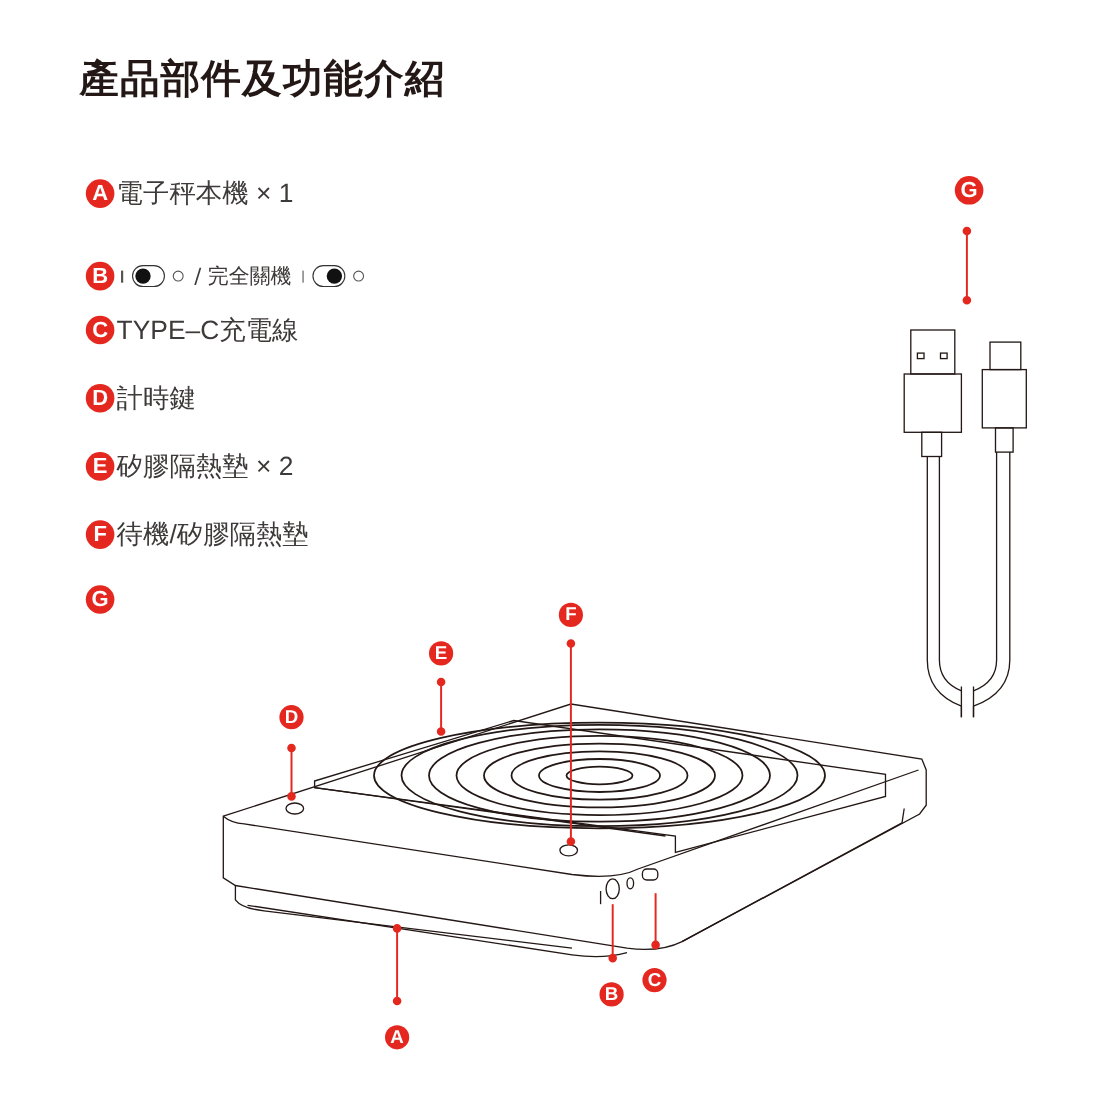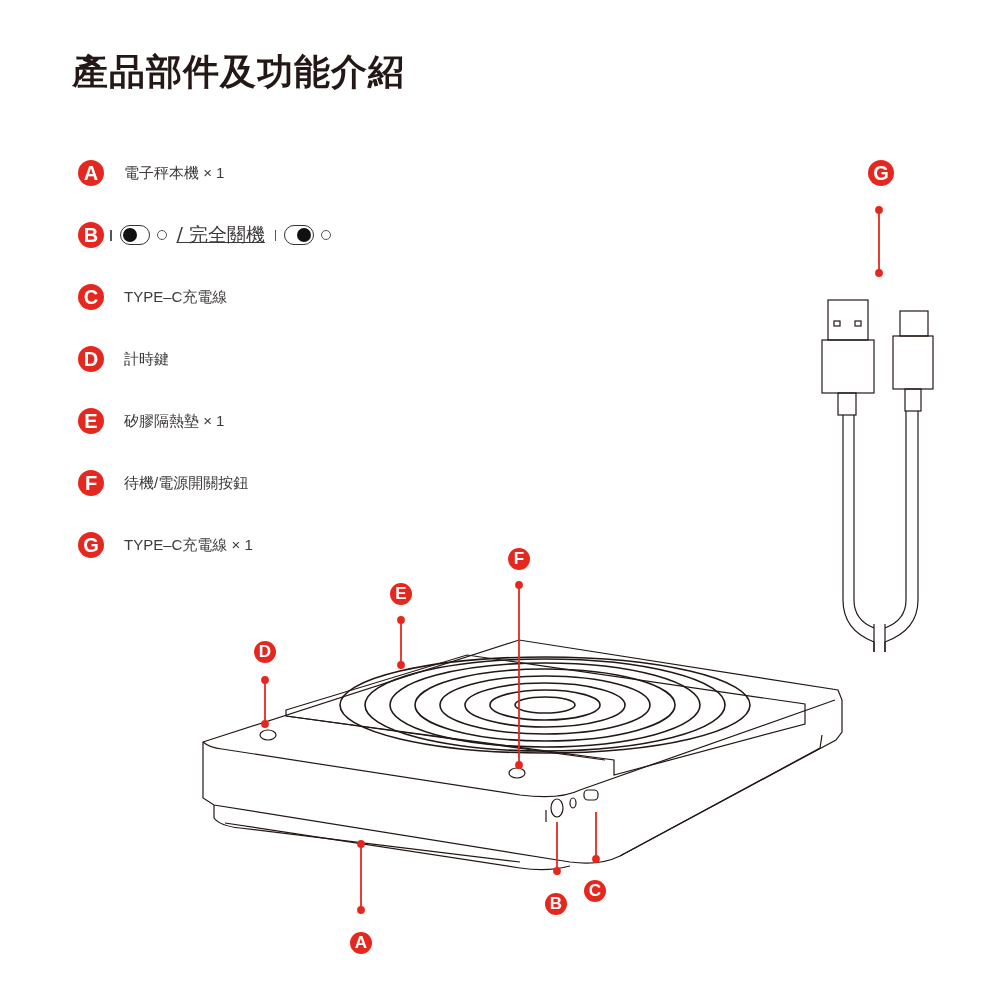--- a/index.html
+++ b/index.html
@@ -1,29 +1,29 @@
 <!DOCTYPE html>
 <html><head>
 <meta charset="utf-8">
 <style>
   html,body{margin:0;padding:0;background:#ffffff;}
   body{width:1000px;height:1000px;position:relative;overflow:hidden;font-family:"DejaVu Sans","Liberation Sans",sans-serif;}
   .title{position:absolute;left:72px;top:48px;font-size:36px;font-weight:bold;color:#231815;letter-spacing:1px;margin:0;}
   .legend{position:absolute;left:78px;top:160px;}
   .row{position:absolute;left:0;display:flex;align-items:center;white-space:nowrap;}
   .badge{width:26px;height:26px;border-radius:50%;background:#e5281f;color:#fff;font-weight:bold;font-family:"Liberation Sans",sans-serif;font-size:20px;display:flex;align-items:center;justify-content:center;flex:0 0 auto;}
-  .rtext{margin-left:20px;font-size:15px;color:#3e3a39;font-family:"Liberation Sans","DejaVu Sans",sans-serif;}
+  .rtext{margin-left:2px;font-size:24px;color:#3e3a39;font-family:"Liberation Sans","DejaVu Sans",sans-serif;}
   .sw{display:inline-flex;align-items:center;margin:0 6px;}
   .bar{display:inline-block;width:1.5px;height:11px;background:#555;margin-right:8px;}
   .pill{display:inline-block;width:30px;height:20px;border:1.5px solid #333;border-radius:11px;position:relative;box-sizing:border-box;}
   .knob{position:absolute;top:1.5px;width:14px;height:14px;border-radius:50%;background:#111;}
   .k-left{left:2px;}
   .k-right{right:2px;}
   .ring{display:inline-block;width:10px;height:10px;border:1.3px solid #555;border-radius:50%;margin-left:7px;box-sizing:border-box;}
-  .slash{margin:0 4px;font-size:19px;color:#3e3a39;text-decoration:underline;}
+  .slash{margin:16px 4px;font-size:19px;color:#3e3a39;}
   .cb{position:absolute;width:22px;height:22px;border-radius:50%;background:#e5281f;color:#fff;font-weight:bold;font-size:17px;font-family:"Liberation Sans",sans-serif;display:flex;align-items:center;justify-content:center;}
   svg{position:absolute;left:0;top:0;}
 </style>
 </head>
 <body>
 
 <h1 class="title">產品部件及功能介紹</h1>
 
 <div class="legend">
   <div class="row" style="top:0">
@@ -51,29 +51,28 @@
   <div class="row" style="top:124px">
     <span class="badge">C</span>
     <span class="rtext">TYPE–C充電線</span>
   </div>
   <div class="row" style="top:186px">
     <span class="badge">D</span>
     <span class="rtext">計時鍵</span>
   </div>
   <div class="row" style="top:248px">
     <span class="badge">E</span>
-    <span class="rtext">矽膠隔熱墊 × 1</span>
+    <span class="rtext">矽膠隔熱墊 × 2</span>
   </div>
   <div class="row" style="top:310px">
     <span class="badge">F</span>
-    <span class="rtext">待機/電源開關按鈕</span>
+    <span class="rtext">待機/矽膠隔熱墊</span>
   </div>
   <div class="row" style="top:372px">
     <span class="badge">G</span>
-    <span class="rtext">TYPE–C充電線 × 1</span>
   </div>
 </div>
 
 <svg width="1000" height="1000" viewBox="0 0 1000 1000">
   <g fill="none" stroke="#231815" stroke-width="1.2">
 
     <g>
       <rect x="828" y="300" width="40" height="40"></rect>
       <rect x="834" y="321" width="6" height="5"></rect>
       <rect x="855" y="321" width="6" height="5"></rect>

